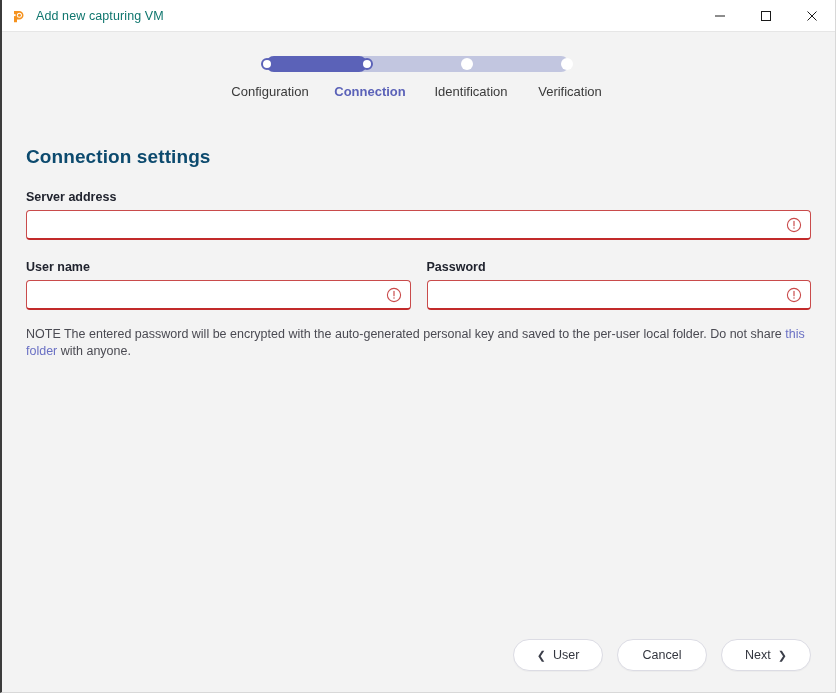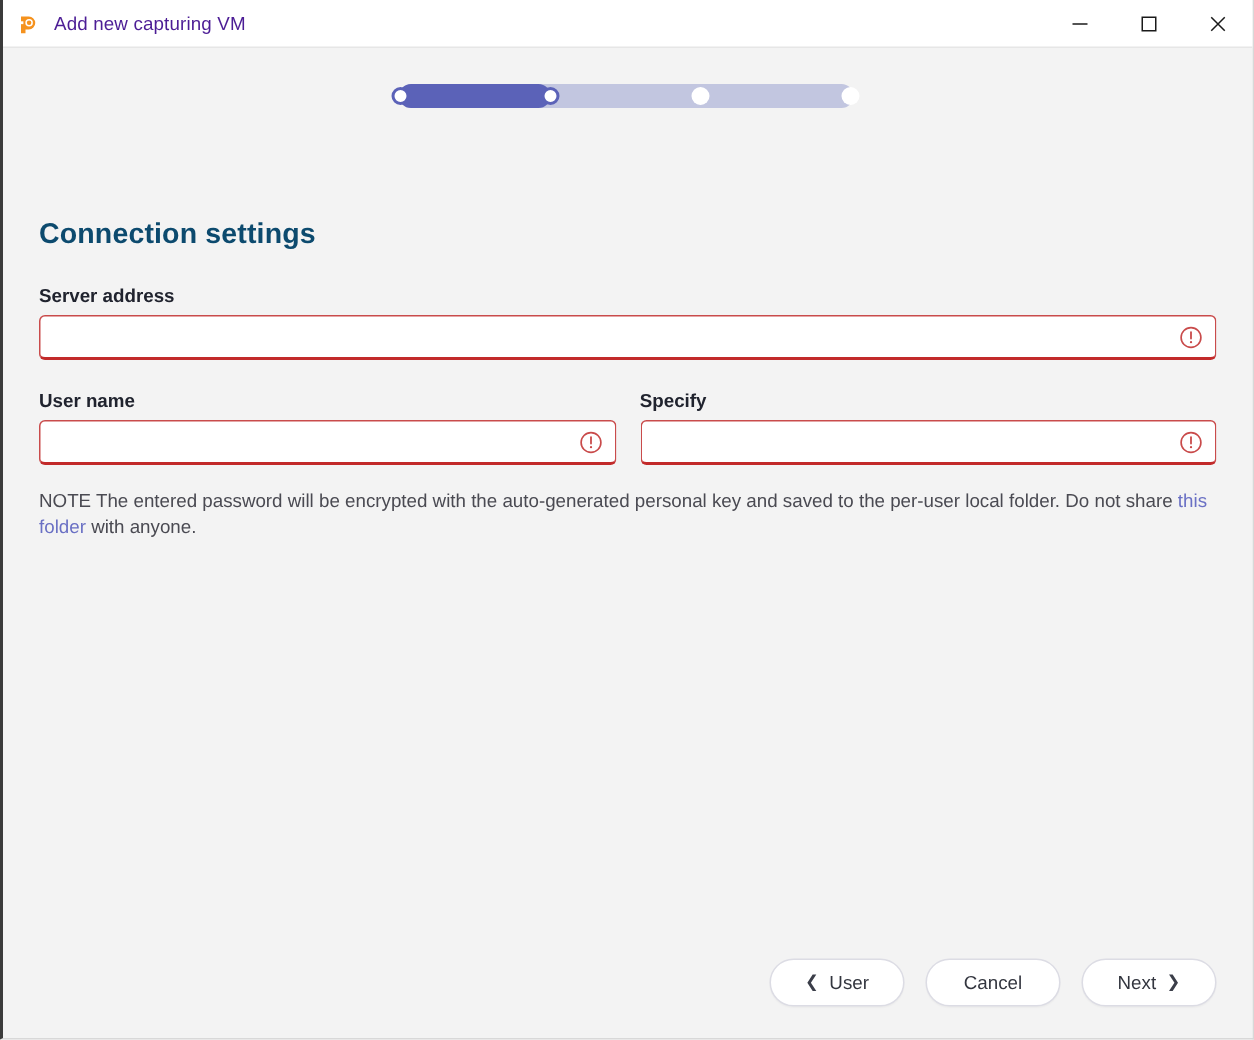--- a/index.html
+++ b/index.html
@@ -47,21 +47,21 @@
   }
   .app-icon {
     width: 16px;
     height: 16px;
     position: relative;
     flex: 0 0 auto;
   }
   .app-icon svg { display: block; }
   .title-text {
     font-size: 12.5px;
-    color: #4c1d95;
+    color: #0f766e;
     letter-spacing: 0.1px;
     white-space: nowrap;
   }
   .win-controls {
     position: absolute;
     right: 0;
     top: 0;
     height: 31px;
     display: flex;
   }
@@ -311,20 +311,26 @@
   <div class="content">
 
     <div class="stepper">
       <div class="step-track">
         <div class="track-bg"></div>
         <div class="track-fill"></div>
         <div class="step-dot ring d0"></div>
         <div class="step-dot ring d1"></div>
         <div class="step-dot d2"></div>
         <div class="step-dot d3"></div>
+      </div>
+      <div class="step-labels">
+        <div class="step-label sl0">Configuration</div>
+        <div class="step-label sl1 current">Connection</div>
+        <div class="step-label sl2">Identification</div>
+        <div class="step-label sl3">Verification</div>
       </div>
     </div>
 
     <div class="page">
       <h1 class="page-title">Connection settings</h1>
 
       <div class="field-block">
         <label class="field-label">Server address</label>
         <div class="input-wrap">
           <input class="text-input" type="text" value="" placeholder="" style="">
@@ -346,21 +352,21 @@
             <span class="err-icon">
               <svg width="16" height="16" viewBox="0 0 16 16">
                 <circle cx="8" cy="8" r="6.6" fill="none" stroke="#c94b4b" stroke-width="1.1"></circle>
                 <path d="M8 4.4 V8.7" stroke="#c94b4b" stroke-width="1.2" stroke-linecap="round"></path>
                 <circle cx="8" cy="11.1" r="0.75" fill="#c94b4b"></circle>
               </svg>
             </span>
           </div>
         </div>
         <div class="col">
-          <label class="field-label">Specify</label>
+          <label class="field-label">Password</label>
           <div class="input-wrap">
             <input class="text-input" type="password" value="" placeholder="" style="">
             <span class="err-icon">
               <svg width="16" height="16" viewBox="0 0 16 16">
                 <circle cx="8" cy="8" r="6.6" fill="none" stroke="#c94b4b" stroke-width="1.1"></circle>
                 <path d="M8 4.4 V8.7" stroke="#c94b4b" stroke-width="1.2" stroke-linecap="round"></path>
                 <circle cx="8" cy="11.1" r="0.75" fill="#c94b4b"></circle>
               </svg>
             </span>
           </div>

